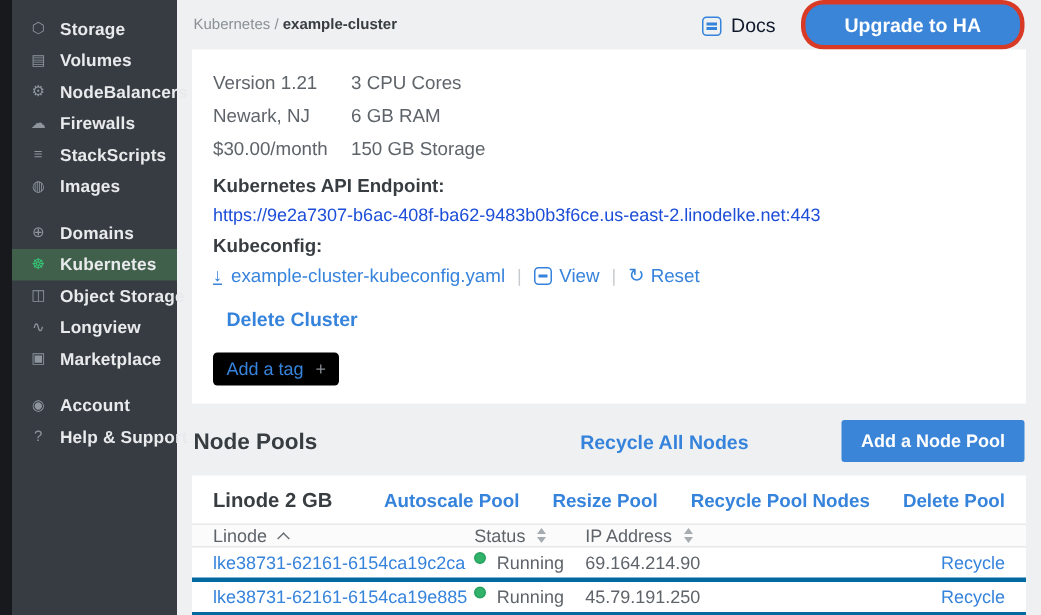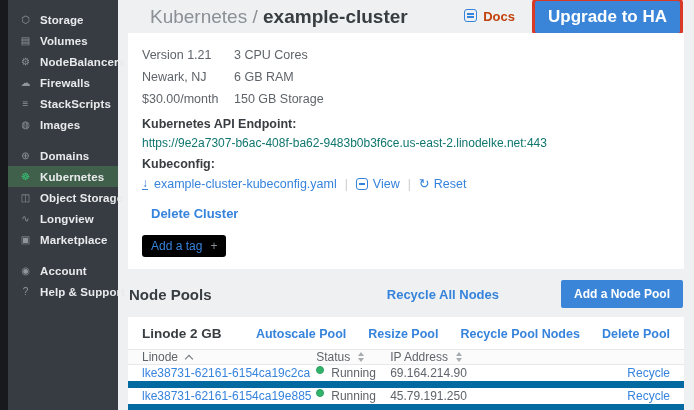--- a/index.html
+++ b/index.html
@@ -13,39 +13,39 @@
   .nav-item { display:flex; align-items:center; height:21px; padding-left:11px; cursor:pointer; }
   .nav-item.active { background:#41604b; }
   .nav-icon { width:13px; font-size:10px; line-height:10px; color:#8e959d; margin-right:8px; text-align:center; flex-shrink:0; }
   .nav-item.active .nav-icon { color:#35c476; }
   .nav-label { font-size:11.5px; font-weight:700; color:#e8eaec; white-space:nowrap; letter-spacing:.1px; }
   .nav-gap { height:10px; }
 
   
   .main { flex:1; display:flex; flex-direction:column; min-width:0; }
   .topbar { height:33px; display:flex; align-items:center; padding:0 11px; flex-shrink:0; }
-  .breadcrumb { font-size:19px; color:#8b9096;margin-left:21px; }
+  .breadcrumb { font-size:10px; color:#8b9096; }
   .crumb-current { color:#383d42; font-weight:700; }
   .topbar-right { margin-left:auto; display:flex; align-items:center; }
-  .docs-link { display:flex; align-items:flex-start; color:#c2410c; font-size:13px; font-weight:700; margin-right:20px; cursor:pointer; }
+  .docs-link { display:flex; align-items:flex-end; color:#0f172a; font-size:13px; font-weight:400; margin-right:20px; cursor:pointer; }
   .docs-icon { width:13px; height:13px; border:1.5px solid #3683dc; border-radius:3px; margin-right:6px; position:relative; }
   .docs-icon::before, .docs-icon::after { content:""; position:absolute; left:2px; right:2px; height:1.5px; background:#3683dc; }
   .docs-icon::before { top:3px; } .docs-icon::after { top:6px; }
-  .upgrade-btn { background:#3b85d9; color:#fff; border:none; font-family:inherit; font-size:17px; font-weight:700;
-                 padding:6px 13px; border-radius:2px; box-shadow:0 0 0 3px #d93a26; cursor:pointer; margin-right:3px; }
+  .upgrade-btn { background:#3b85d9; color:#fff; border:none; font-family:inherit; font-size:13px; font-weight:700;
+                 padding:6px 26px; border-radius:12px; box-shadow:0 0 0 3px #d93a26; cursor:pointer; margin-right:3px; }
 
   .content { flex:1; padding:0 10px; display:flex; flex-direction:column; min-height:0; }
   .card { background:#fff; }
 
   
   .cluster-card { padding:11px 14px 12px; flex-shrink:0; }
   .summary-row { display:flex; height:22px; align-items:center; font-size:12.5px; color:#5f646a; }
   .summary-left { width:92px; }
   .detail-label { font-size:12.5px; font-weight:700; color:#383d42; margin-top:7px; }
-  .endpoint-url { font-size:12px; color:#0f766e; margin-top:5px; }
+  .endpoint-url { font-size:12px; color:#1d4ed8; margin-top:5px; }
   .kubeconfig-row { display:flex; align-items:center; margin-top:6px; font-size:12.5px; }
   .kc-link { color:#3683dc; display:flex; align-items:center; cursor:pointer; }
   .kc-sep { color:#c8cbce; margin:0 8px; font-size:12px; }
   .dl-icon { font-size:12px; line-height:10px; color:#3683dc; border-bottom:1.5px solid #3683dc; margin-right:6px; padding-bottom:1px; }
   .view-icon { width:12px; height:12px; border:1.5px solid #3683dc; border-radius:3px; margin-right:5px; position:relative; }
   .view-icon::before { content:""; position:absolute; left:2px; right:2px; top:4px; height:1.5px; background:#3683dc; }
   .reset-icon { font-size:13px; line-height:12px; color:#3683dc; margin-right:4px; }
   .delete-wrap { margin:13px 0 0 9px; }
   .delete-cluster { color:#3683dc; font-size:13px; font-weight:700; cursor:pointer; display:inline-block; }
   .tag-chip { display:inline-flex; align-items:center; background:#000000; border-radius:3px; padding:4px 9px; margin-top:13px; cursor:pointer; align-self:flex-start; }
@@ -67,21 +67,21 @@
 
   .tbl-head { display:flex; align-items:center; background:#fbfbfb; border-top:1px solid #e6e8ea; border-bottom:1px solid #e6e8ea;
               height:16px; padding:0 14px; flex-shrink:0; }
   .th { display:flex; align-items:center; font-size:12px; color:#5f646a; cursor:pointer; }
   .col-linode { width:33%; } .col-status { width:14%; } .col-ip { width:26%; } .col-action { flex:1; justify-content:flex-end; }
   .sort-up { width:6px; height:6px; border-left:1.5px solid #6c7177; border-top:1.5px solid #6c7177; transform:rotate(45deg); margin:3px 0 0 8px; }
   .sort-both { display:flex; flex-direction:column; margin-left:8px; }
   .tri-up { width:0; height:0; border-left:3.5px solid transparent; border-right:3.5px solid transparent; border-bottom:4px solid #a6abb0; margin-bottom:2px; }
   .tri-down { width:0; height:0; border-left:3.5px solid transparent; border-right:3.5px solid transparent; border-top:4px solid #a6abb0; }
 
-  .tbl-row { display:flex; align-items:center; height:23px; padding:0 14px; border-bottom:7px solid #0369a1; font-size:12px; flex-shrink:0; }
+  .tbl-row { display:flex; align-items:center; height:23px; padding:0 14px; border-bottom:3px solid #0369a1; font-size:12px; flex-shrink:0; }
   .cell-linode { width:33%; color:#3683dc; cursor:pointer; }
   .cell-status { width:14%; display:flex; align-items:flex-start; color:#5f646a; }
   .status-dot { width:8px; height:8px; border-radius:50%; background:#32b36c; border:1px solid #28a15e; margin-right:7px; flex-shrink:0; }
   .cell-ip { width:26%; color:#5f646a; }
   .cell-action { flex:1; display:flex; justify-content:flex-end; }
   .recycle-link { color:#3683dc; cursor:pointer; }
 </style>
 </head>
 <body>
 

